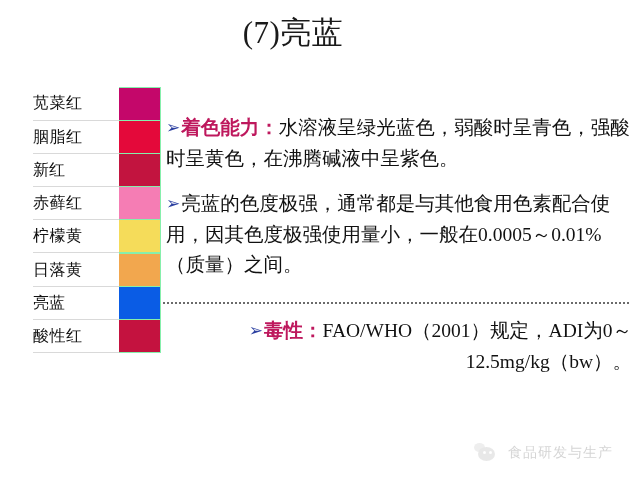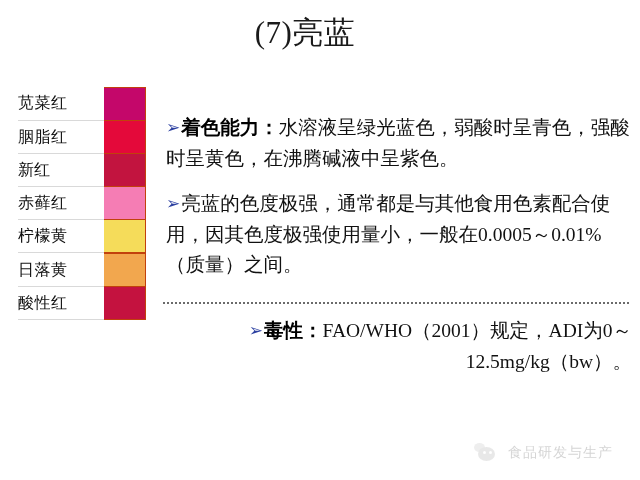--- a/index.html
+++ b/index.html
@@ -21,31 +21,30 @@
     left: 0;
     top: 14px;
     width: 586px;
     text-align: center;
     font-size: 31px;
     line-height: 1.25;
     color: #1a1a1a;
     font-family: "Liberation Serif", "DejaVu Serif", serif;
     letter-spacing: 0.5px;
     white-space: nowrap;
-    margin-left: 12px;
   }
 
   
   #color-table {
     position: absolute;
-    left: 18px;
+    left: 33px;
     top: 87px;
     width: 128px;
     border-collapse: collapse;
-    background: #c2410c;
+    background: #86efac;
   }
   #color-table tr {
     height: 33.2px;
   }
   #color-table td {
     padding: 0;
     vertical-align: middle;
   }
   .swatch-label {
     width: 86px;
@@ -109,21 +108,21 @@
     margin-bottom: 0;
   }
   .bullet-arrow {
     color: #2b3fa0;
     font-size: 17px;
     margin-right: 1px;
     display: inline-block;
     transform: translateY(-1px);
   }
   .heading-red {
-    color: #000000;
+    color: #be185d;
     font-weight: bold;
   }
   .body-black {
     color: #111111;
   }
   #dotted-divider {
     position: absolute;
     left: 163px;
     top: 302px;
     width: 466px;
@@ -220,20 +219,28 @@
 
     <tr>
       <td class="swatch-label">
         <span class="lbl">日落黄</span>
       </td>
       <td class="swatch-chip-cell">
         <span class="swatch-chip" style="background: rgb(242, 167, 78);"></span>
       </td>
     </tr>
 
+    <tr>
+      <td class="swatch-label spaced">
+        <span class="lbl">亮蓝</span>
+      </td>
+      <td class="swatch-chip-cell">
+        <span class="swatch-chip" style="background: rgb(10, 92, 229);"></span>
+      </td>
+    </tr>
 
 
 
     <tr>
       <td class="swatch-label">
         <span class="lbl">酸性红</span>
       </td>
       <td class="swatch-chip-cell">
         <span class="swatch-chip" style="background: rgb(196, 18, 63);"></span>
       </td>

